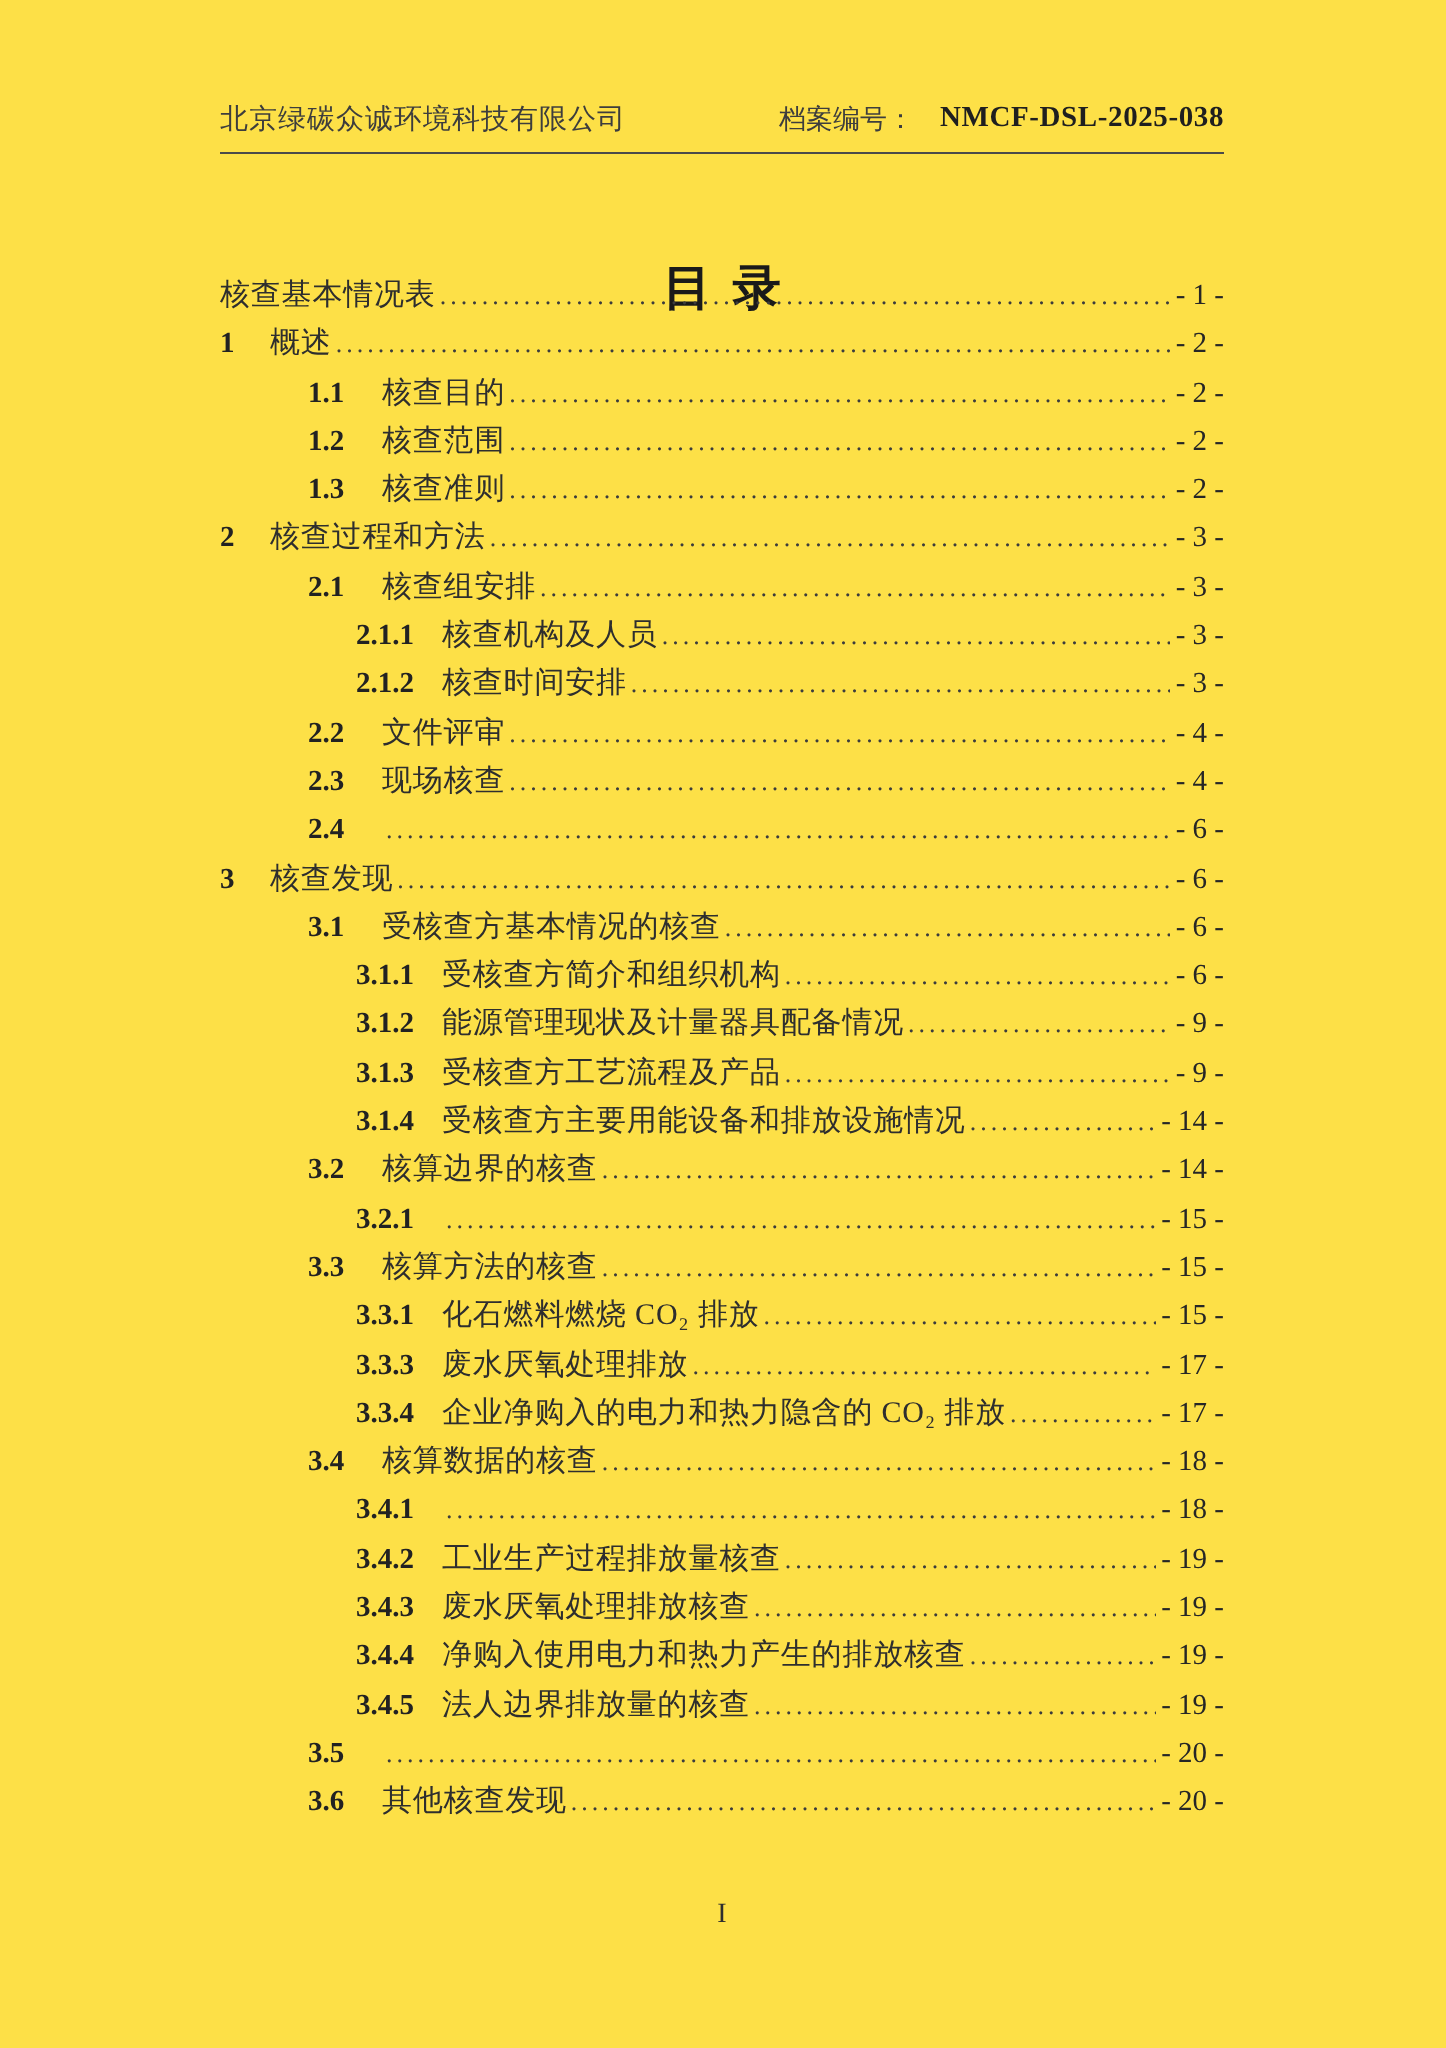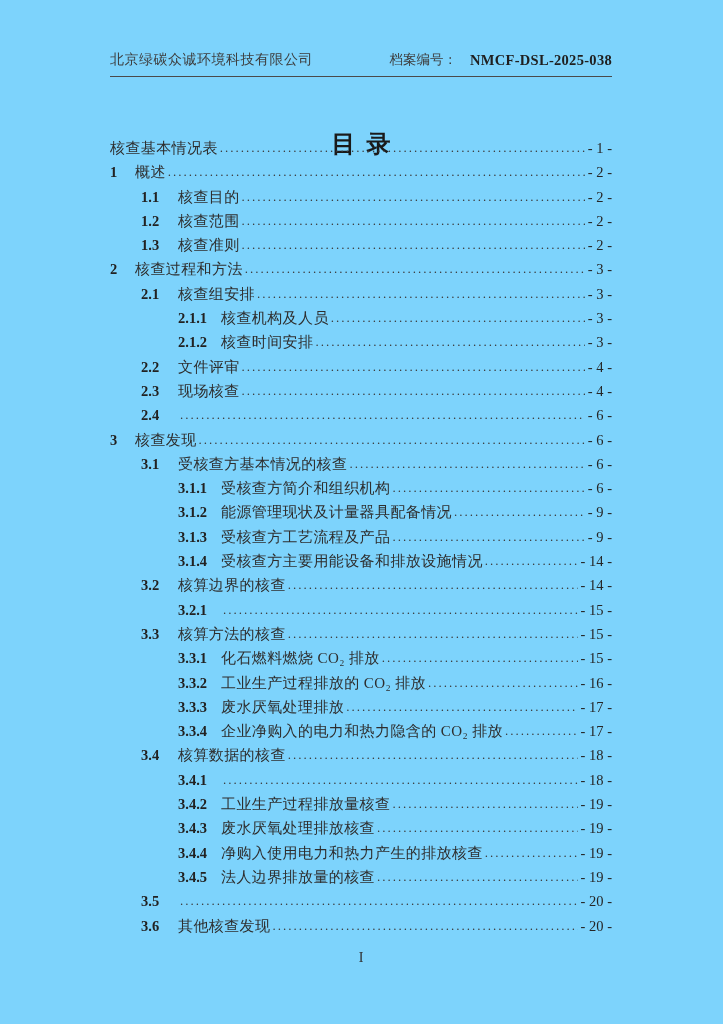--- a/index.html
+++ b/index.html
@@ -3,62 +3,62 @@
 <meta charset="utf-8">
 <style>
   * { margin: 0; padding: 0; box-sizing: border-box; }
   html, body {
     width: 723px; height: 1024px;
     background: #ffffff;
     font-family: "Liberation Serif", "DejaVu Serif", serif;
     color: #2e2e2e;
     overflow: hidden;
   }
-  .page { position: relative; width: 723px; height: 1024px; background: #7dd3fc; }
+  .page { position: relative; width: 723px; height: 1024px; background: #fde047; }
 
   
   .page-header {
     position: absolute; top: 51px; left: 110px; width: 502px;
     display: flex; justify-content: space-between; align-items: baseline;
     padding-bottom: 7px;
     border-bottom: 1.5px solid #4a4a4a;
   }
   .company-name {
     font-size: 14px; color: #3d3d3d; letter-spacing: 0.5px; white-space: nowrap;
   }
-  .file-no-group { display: flex; align-items: center; white-space: nowrap; }
+  .file-no-group { display: flex; align-items: flex-start; white-space: nowrap; }
   .file-no-label { font-size: 13.5px; color: #3d3d3d; }
   .file-no-value {
     font-size: 14.5px; font-weight: bold; color: #1f1f1f;
     margin-left: 13px; letter-spacing: 0.3px;
   }
 
   
   .doc-title {
     position: absolute; top: 97px; left: 110px; width: 502px;
     text-align: center;
     font-size: 24px; font-weight: bold; color: #1a1a1a;
     letter-spacing: 0.45em; text-indent: 0.45em; margin-top: 31px;
   }
 
   
   .toc { position: absolute; top: 136px; left: 110px; width: 502px; }
   .toc-row {
-    display: flex; align-items: flex-end;
+    display: flex; align-items: center;
     height: 24.3px; line-height: 24.3px;
     font-size: 15px; color: #2e2e2e;
     cursor: pointer;
   }
   .toc-num {
     flex: none; font-weight: bold; color: #222;
     font-size: 14.5px; white-space: nowrap;
   }
   .toc-row.lvl0 .toc-num { width: 25px; }
   .toc-row.lvl1 { padding-left: 31px; }
-  .toc-row.lvl1 .toc-num { width: 37px; }
+  .toc-row.lvl1 .toc-num { width: 37px; margin-left: 13px; }
   .toc-row.lvl2 { padding-left: 68px; }
   .toc-row.lvl2 .toc-num { width: 43px; }
   .toc-title { flex: none; white-space: nowrap; letter-spacing: 0.4px; }
   .toc-leader {
     flex: 1 1 auto; overflow: hidden; white-space: nowrap;
     padding: 0 2px; color: #3c3c3c;
   }
   .toc-leader::after {
     content: "..........................................................................................................................................................................................";
     font-size: 13px; letter-spacing: 2px;
@@ -236,26 +236,20 @@
     <span class="toc-page">- 15 -</span>
   </div>
 
   <div class="toc-row lvl2">
     <span class="toc-num">3.3.1</span>
     <span class="toc-title">化石燃料燃烧 CO₂ 排放</span>
     <span class="toc-leader"></span>
     <span class="toc-page">- 15 -</span>
   </div>
 
-  <div class="toc-row lvl2">
-    <span class="toc-num">3.3.2</span>
-    <span class="toc-title">工业生产过程排放的 CO₂ 排放</span>
-    <span class="toc-leader"></span>
-    <span class="toc-page">- 16 -</span>
-  </div>
 
   <div class="toc-row lvl2">
     <span class="toc-num">3.3.3</span>
     <span class="toc-title">废水厌氧处理排放</span>
     <span class="toc-leader"></span>
     <span class="toc-page">- 17 -</span>
   </div>
 
   <div class="toc-row lvl2">
     <span class="toc-num">3.3.4</span>

